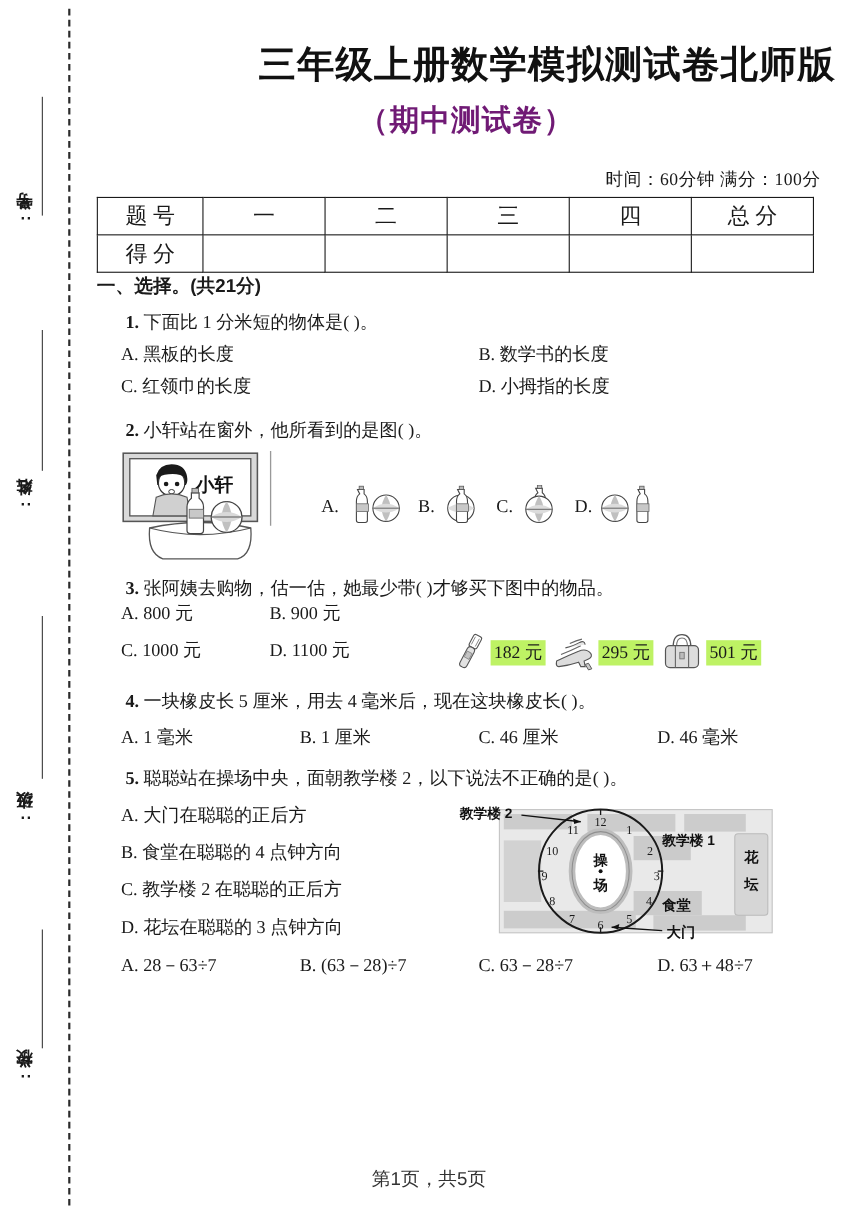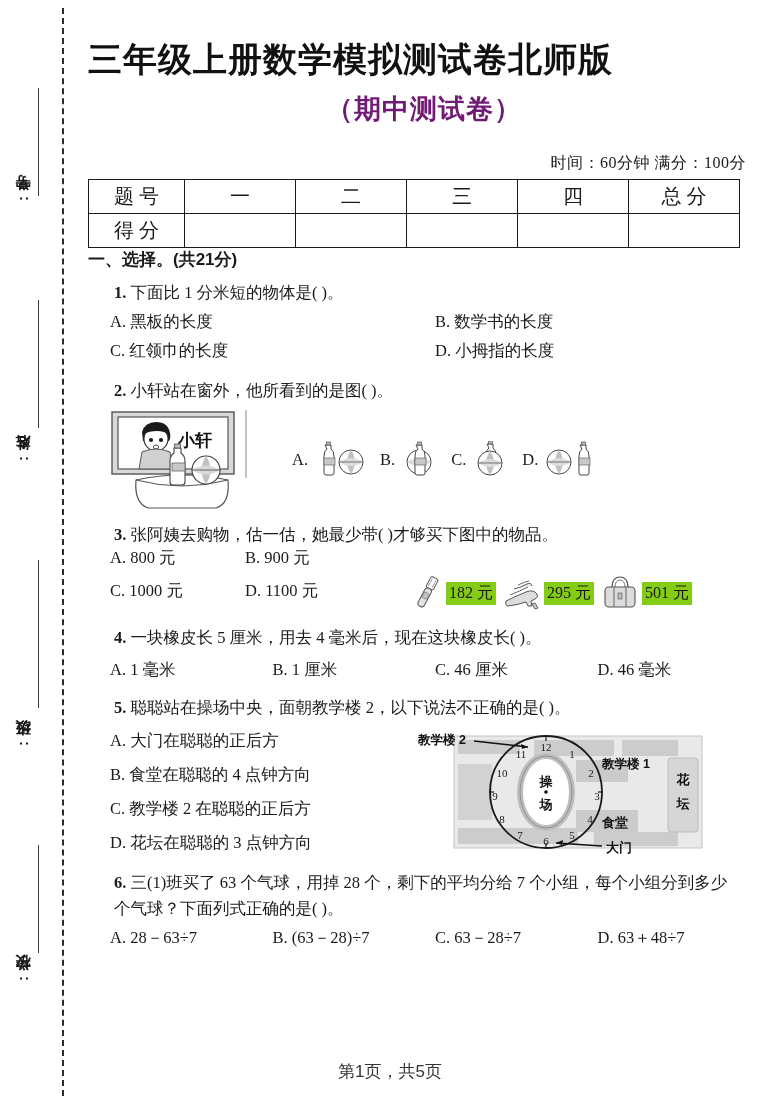--- a/index.html
+++ b/index.html
@@ -43,21 +43,21 @@
   
   .page {
     position: absolute;
     left: 88px; top: 0;
     width: 672px;
     height: 1103px;
   }
 
   
   .title {
-    text-align: left;
+    text-align: right;
     font-family: "Liberation Sans", "DejaVu Sans", sans-serif;
     font-weight: bold;
     font-size: 34px;
     line-height: 1.25;
     letter-spacing: 1px;
     margin-top: 38px;
     color: #111;
   }
   .subtitle {
     text-align: center;
@@ -129,21 +129,21 @@
   .q2-choice { display: flex; align-items: center; margin-right: 13px; }
   .q2-choice .lbl { font-size: 16.5px; margin-right: 5px; }
 
   
   .q3-wrap { display: flex; align-items: flex-end; padding-left: 22px; }
   .q3-opts { width: 300px; font-size: 16.5px; }
   .q3-opts .r { display: flex; margin-bottom: 11px; }
   .q3-opts .r span { width: 135px; }
   .q3-items { display: flex; align-items: center; margin-top: 18px; }
   .q3-item { display: flex; align-items: center; margin-right: 6px; }
-  .q3-price { font-size: 16px; margin-left: 2px; background: #84cc16; padding: 1px 3px; }
+  .q3-price { font-size: 16px; margin-left: 2px; background: #bef264; padding: 1px 3px; }
 
   
   .q5-wrap { display: flex; padding-left: 22px; margin-top: 4px; }
   .q5-opts { width: 300px; font-size: 16.5px; line-height: 2.05; }
   .q5-map { margin-left: 6px; margin-top: 4px; }
 
   
   .footer {
     position: absolute;
     left: 0; right: 0; bottom: 20px;
@@ -431,24 +431,20 @@
 
         <text x="186" y="99" font-family="'Liberation Sans',sans-serif" font-size="13" font-weight="bold" fill="#111">食堂</text>
 
         <text x="190" y="124" font-family="'Liberation Sans',sans-serif" font-size="13" font-weight="bold" fill="#111">大门</text>
         <path d="M186 118 L140 115" stroke="#111" stroke-width="1.3" fill="none"></path>
         <path d="M140 115 l7 -3 l-1 5 z" fill="#111"></path>
       </svg>
     </div>
   </div>
 
-  <div class="q" style="margin-top:10px; padding-right:18px;">
-    <span class="qnum">6.</span>
-    <span class="q-stem">三(1)班买了 63 个气球，用掉 28 个，剩下的平均分给 7 个小组，每个小组分到多少个气球？下面列式正确的是(        )。</span>
-  </div>
   <div class="opts four-col" style="margin-top:6px;">
     <div class="opt">A. 28－63÷7</div>
     <div class="opt">B. (63－28)÷7</div>
     <div class="opt">C. 63－28÷7</div>
     <div class="opt">D. 63＋48÷7</div>
   </div>
 
 </div>
 
 <div class="footer">第1页，共5页</div>

